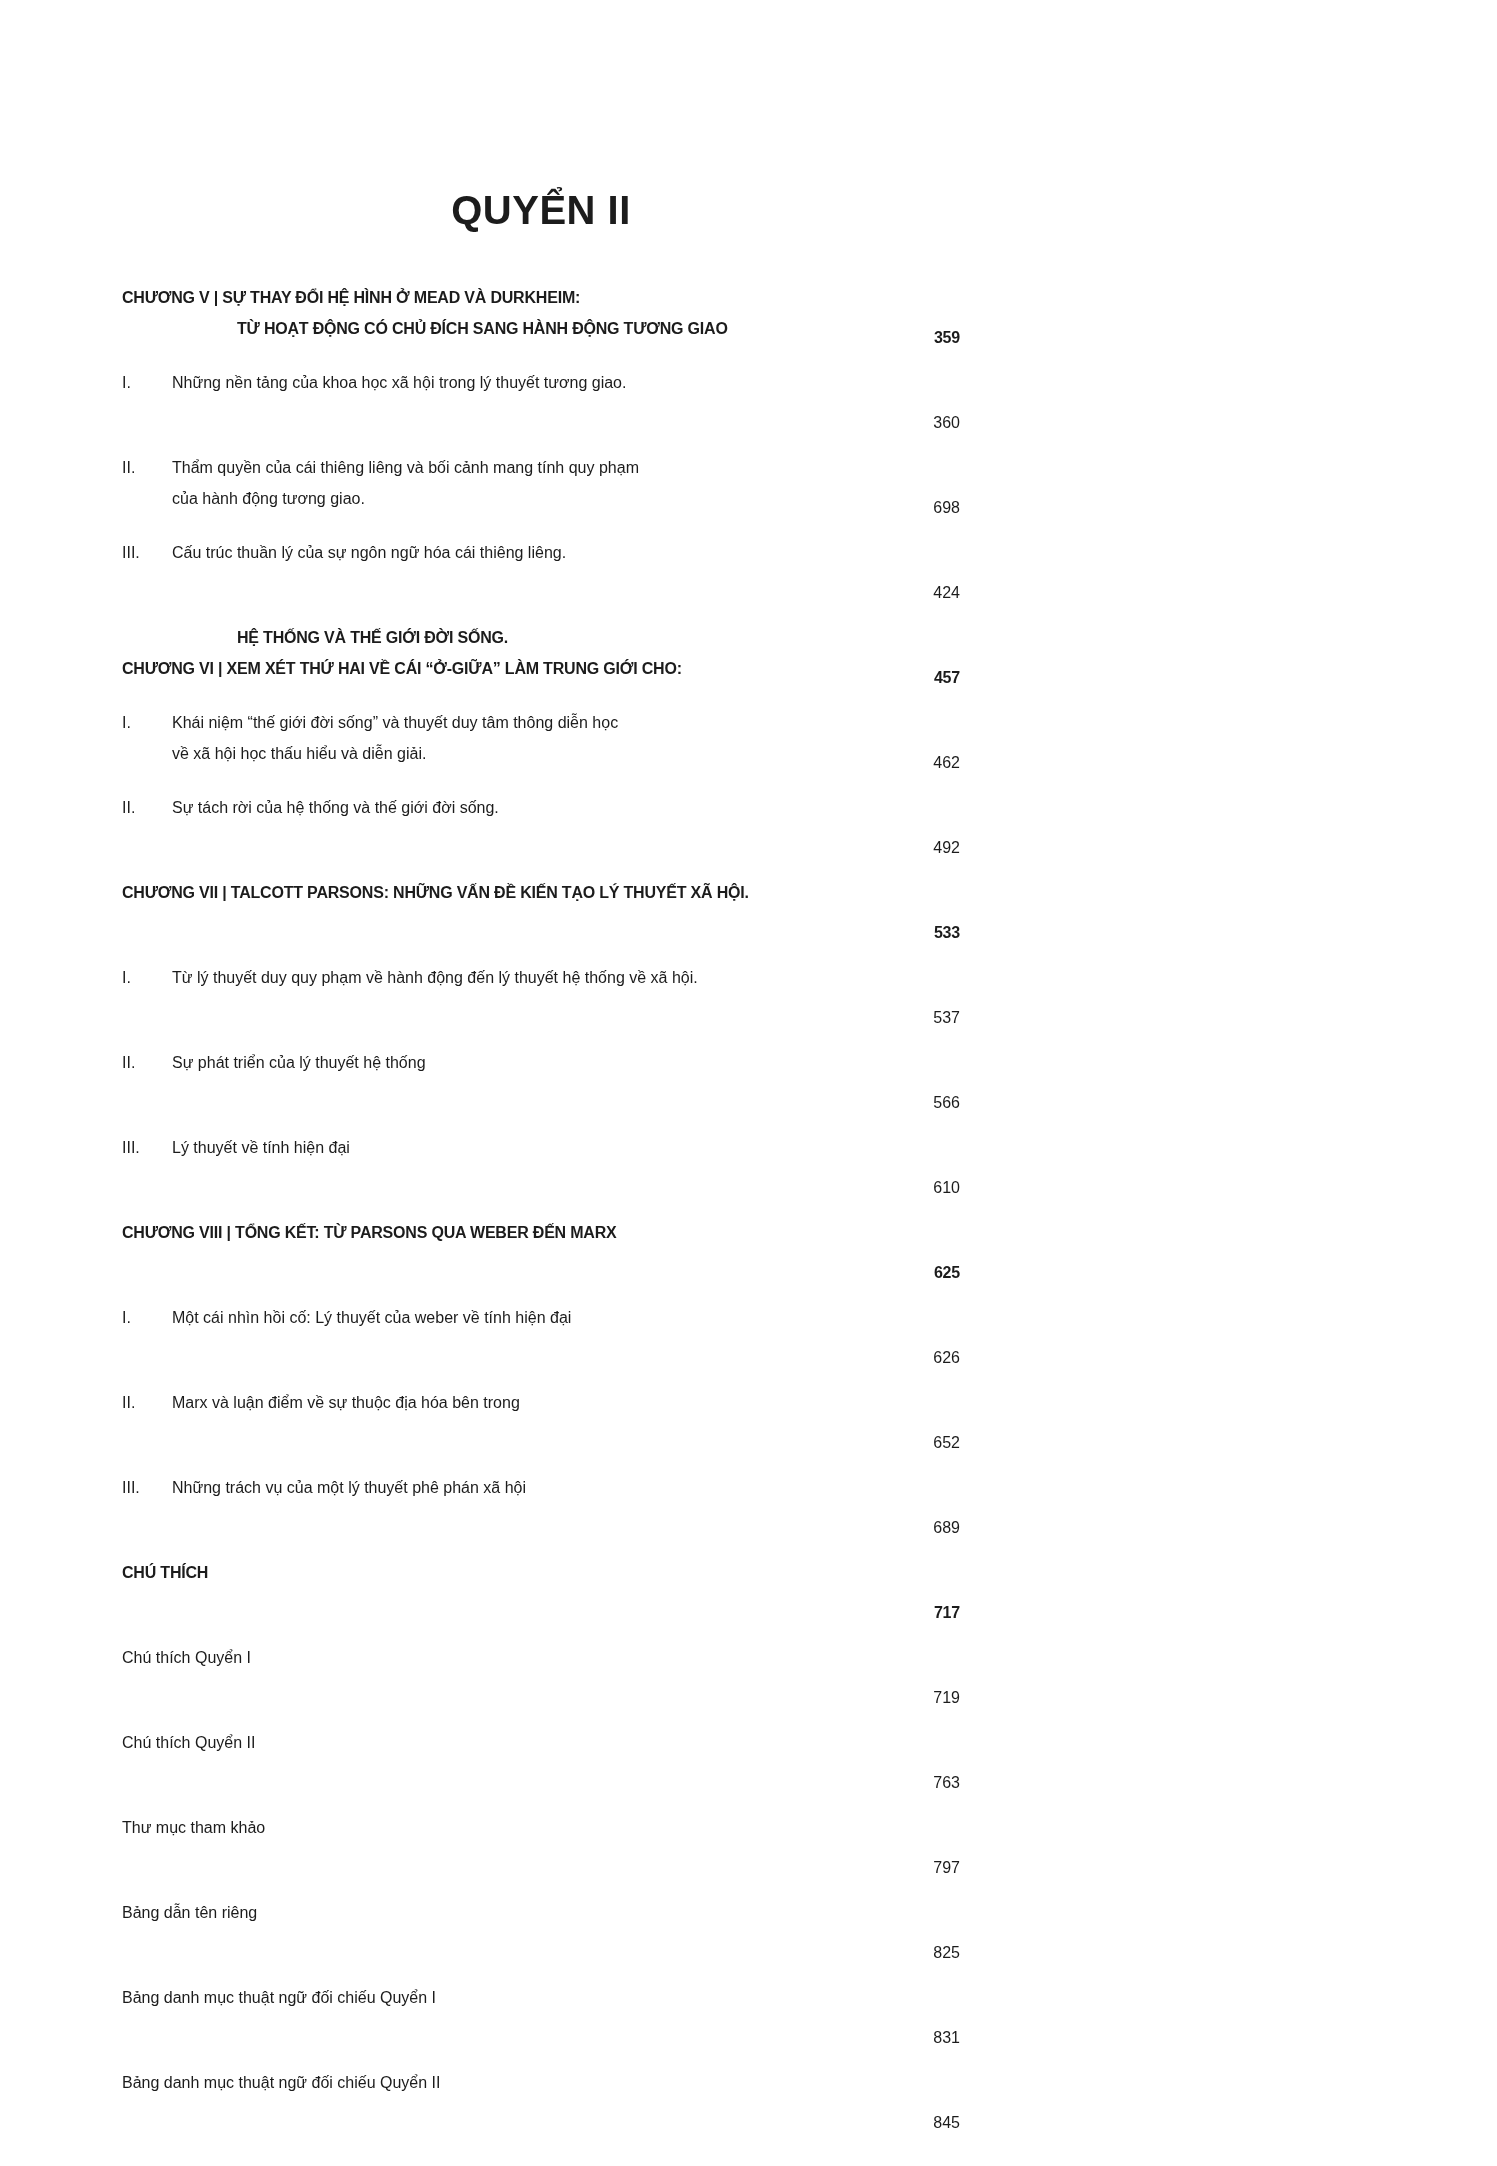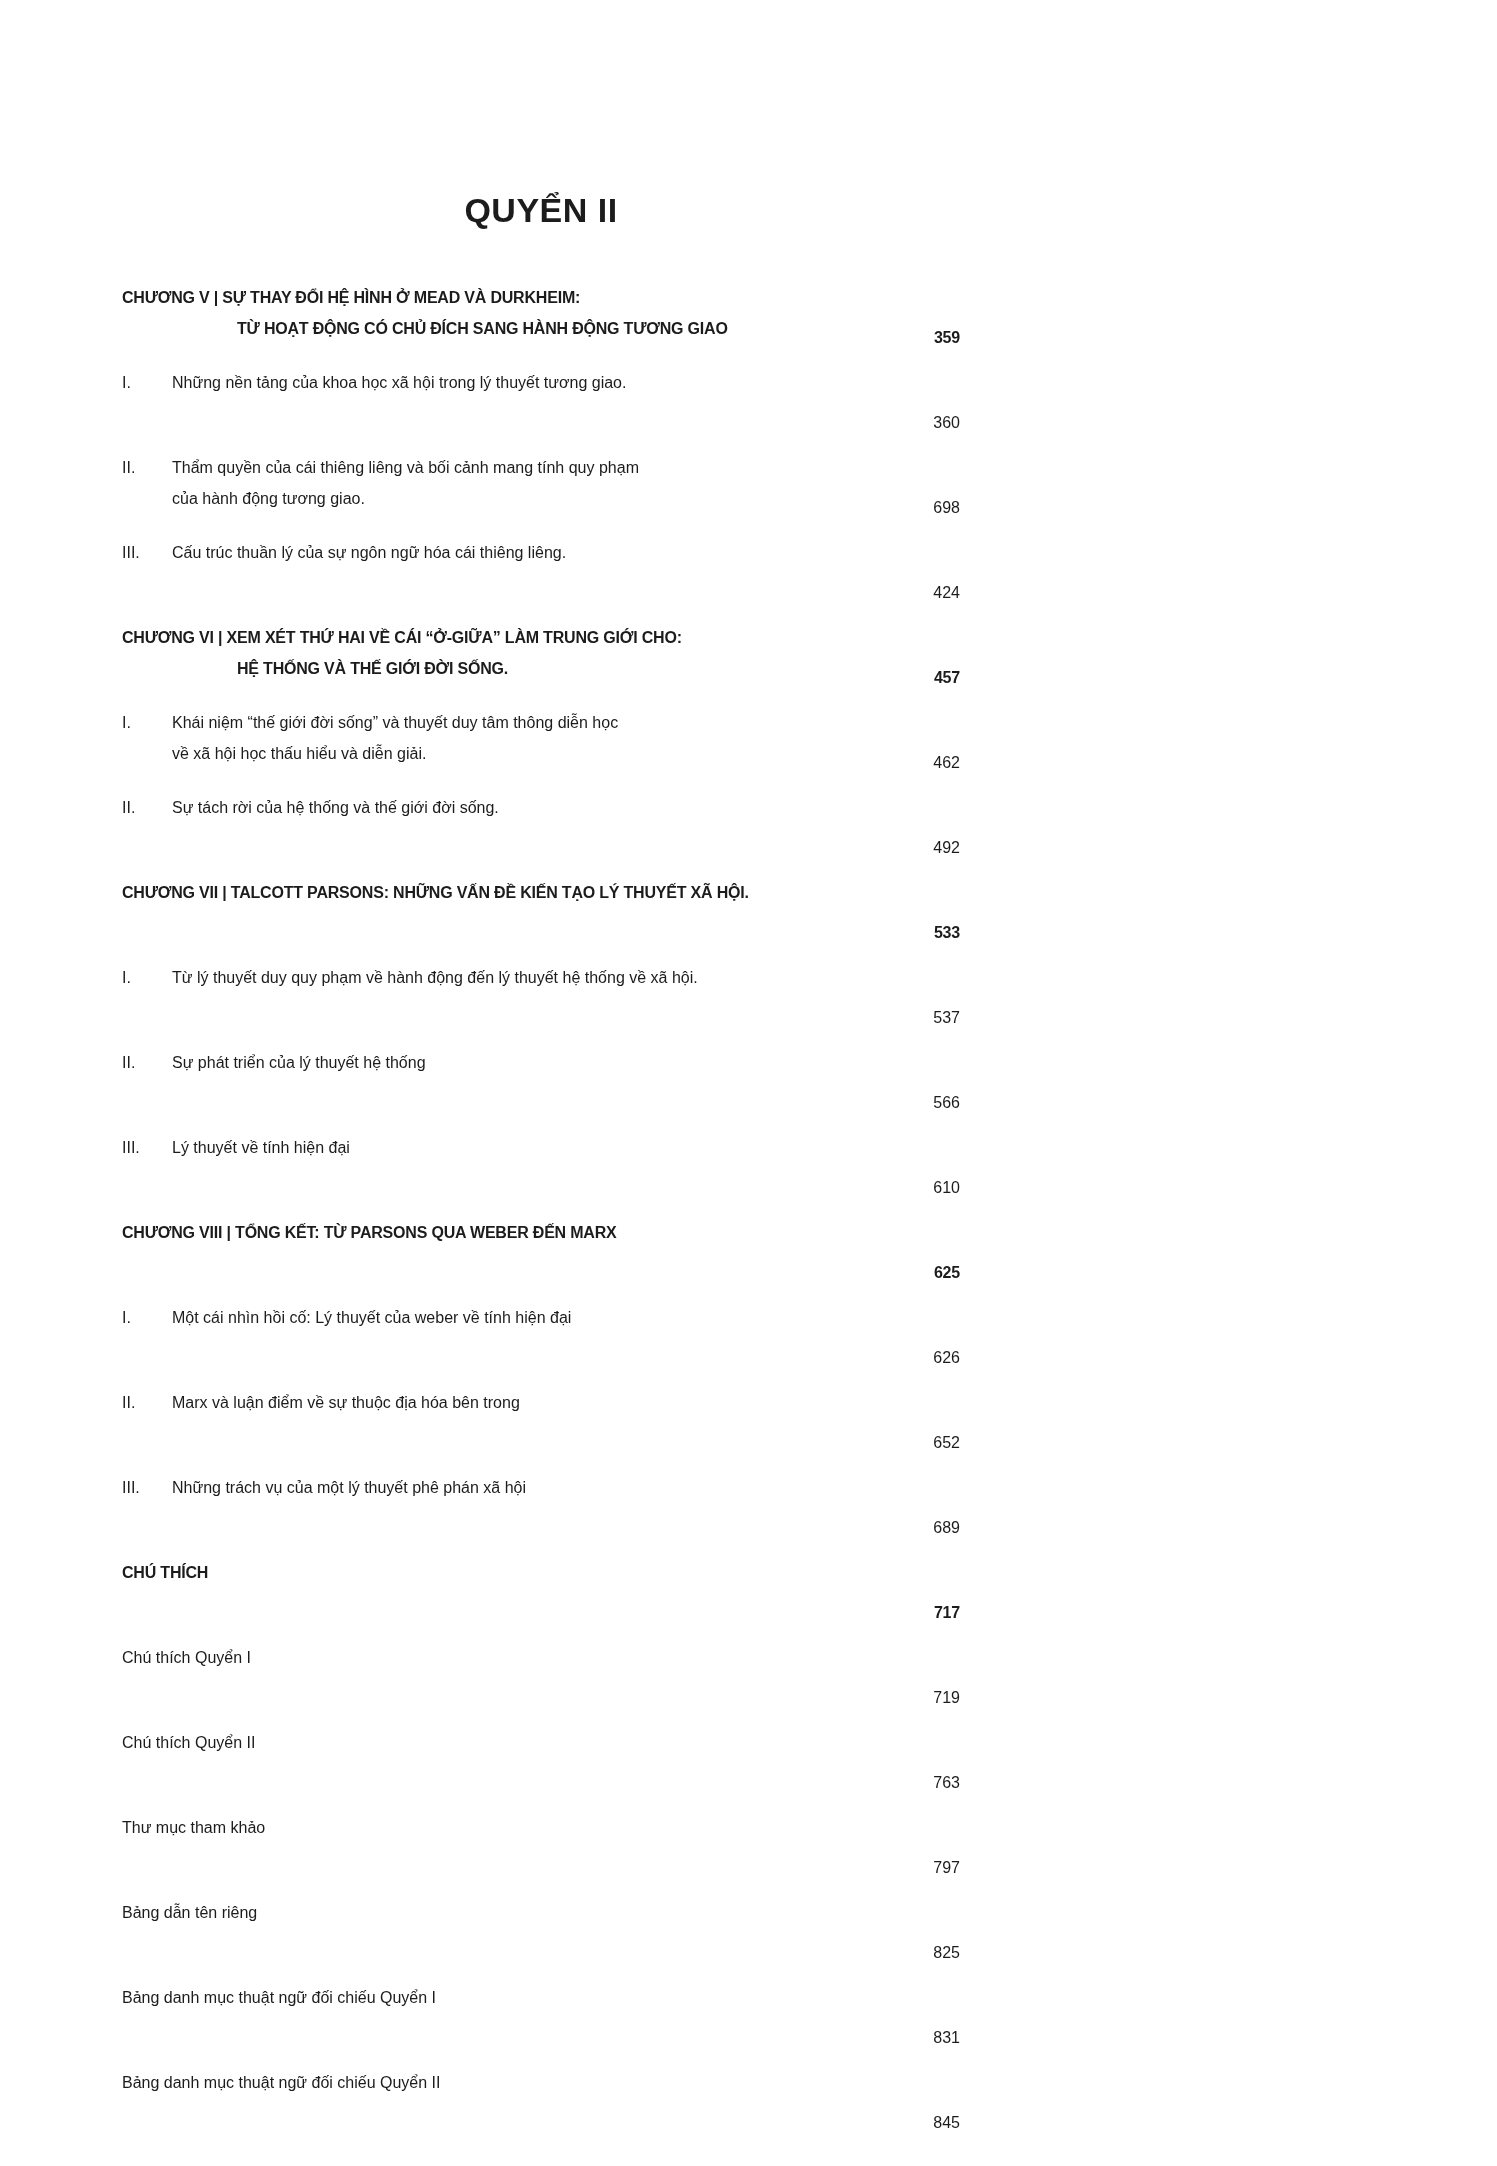--- a/index.html
+++ b/index.html
@@ -19,21 +19,21 @@
   }
   .content {
     position: absolute;
     left: 122px;
     top: 190px;
     width: 838px;
   }
   .doc-title {
     text-align: center;
     font-weight: 700;
-    font-size: 34px;
+    font-size: 40px;
     line-height: 40px;
     letter-spacing: 0.5px;
     margin: 0 0 52px 0;
   }
   .row {
     display: flex;
     align-items: flex-start;
     margin-bottom: 14px;
     font-size: 16px;
     line-height: 31px;
@@ -90,22 +90,22 @@
     <div class="row item">
       <div class="num">III.</div>
       <div class="text">
         <div class="line line1">Cấu trúc thuần lý của sự ngôn ngữ hóa cái thiêng liêng.</div>
       </div>
       <div class="pg">424</div>
     </div>
 
     <div class="row chapter">
       <div class="text">
+        <div class="line line2">HỆ THỐNG VÀ THẾ GIỚI ĐỜI SỐNG.</div>
         <div class="line line1">CHƯƠNG VI | XEM XÉT THỨ HAI VỀ CÁI “Ở-GIỮA” LÀM TRUNG GIỚI CHO:</div>
-        <div class="line line2">HỆ THỐNG VÀ THẾ GIỚI ĐỜI SỐNG.</div>
       </div>
       <div class="pg">457</div>
     </div>
 
     <div class="row item">
       <div class="num">I.</div>
       <div class="text">
         <div class="line line1">Khái niệm “thế giới đời sống” và thuyết duy tâm thông diễn học</div>
         <div class="line line2b">về xã hội học thấu hiểu và diễn giải.</div>
       </div>

